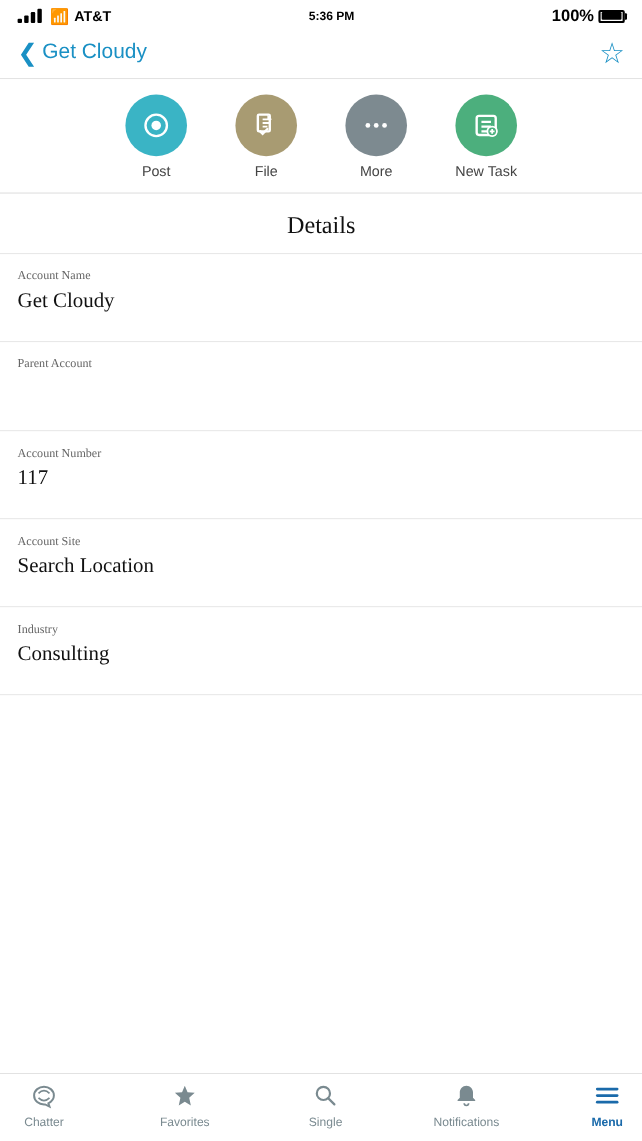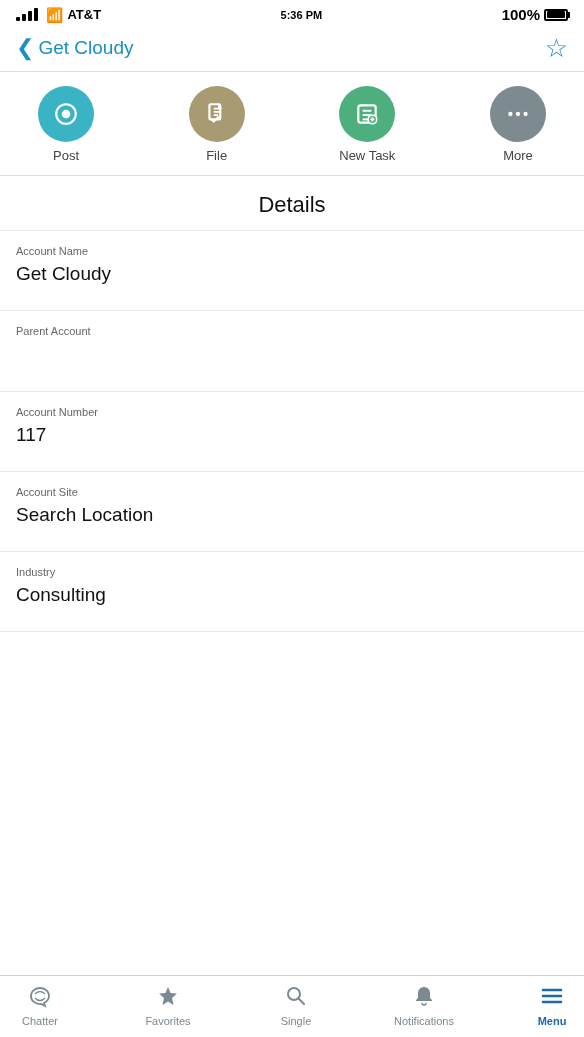--- a/index.html
+++ b/index.html
@@ -91,21 +91,21 @@
     .nav-star {
       font-size: 26px;
       color: #1a90c4;
       cursor: pointer;
       line-height: 1;
     }
 
     
     .action-row {
       display: flex;
-      justify-content: space-between;
+      justify-content: center;
       align-items: flex-start;
       padding: 14px 16px 12px;
       background: #fff;
       border-bottom: 1px solid #e0e0e0;
     }
     .action-item {
       display: flex;
       flex-direction: column;
       align-items: center;
       gap: 6px;
@@ -158,20 +158,21 @@
       color: #111;
       font-weight: 400;
     }
     .field-empty {
       min-height: 36px;
     }
 
     
     .content-area {
       flex: 1;
+      font-family: Liberation Serif, serif;
     }
 
     
     .bottom-nav {
       display: flex;
       justify-content: space-around;
       align-items: center;
       padding: 8px 0 10px;
       background: #fff;
       border-top: 1px solid #d0d0d0;
@@ -248,48 +249,48 @@
   <div class="action-item">
     <div class="action-circle circle-sand">
       <svg class="icon-svg" viewBox="0 0 24 24">
         <rect x="5" y="3" width="10" height="14" rx="1" fill="none" stroke="white" stroke-width="2"></rect>
         <path d="M9 7h6M9 10h6M9 13h4" stroke="white" stroke-width="1.5" fill="none"></path>
         <path d="M13 3l4 4h-4V3z" fill="white"></path>
         <path d="M7 17l2 2 4-4" stroke="white" stroke-width="2" fill="none" stroke-linecap="round"></path>
       </svg>
     </div>
     <span class="action-label">File</span>
+  </div>
+
+  <div class="action-item">
+    <div class="action-circle circle-gray">
+      <svg class="icon-svg" viewBox="0 0 24 24">
+        <circle cx="5" cy="12" r="2" fill="white"></circle>
+        <circle cx="12" cy="12" r="2" fill="white"></circle>
+        <circle cx="19" cy="12" r="2" fill="white"></circle>
+      </svg>
+    </div>
+    <span class="action-label">More</span>
   </div>
 
   <div class="action-item">
     <div class="action-circle circle-green">
       <svg class="icon-svg" viewBox="0 0 24 24">
         <rect x="4" y="4" width="16" height="16" rx="2" fill="none" stroke="white" stroke-width="2"></rect>
         <line x1="8" y1="9" x2="16" y2="9" stroke="white" stroke-width="1.8"></line>
         <line x1="8" y1="13" x2="16" y2="13" stroke="white" stroke-width="1.8"></line>
         <line x1="8" y1="17" x2="13" y2="17" stroke="white" stroke-width="1.8"></line>
         <circle cx="17" cy="17" r="4" fill="#4caf7d" stroke="white" stroke-width="1.5"></circle>
         <line x1="17" y1="15" x2="17" y2="19" stroke="white" stroke-width="1.5"></line>
         <line x1="15" y1="17" x2="19" y2="17" stroke="white" stroke-width="1.5"></line>
       </svg>
     </div>
     <span class="action-label">New Task</span>
   </div>
 
-  <div class="action-item">
-    <div class="action-circle circle-gray">
-      <svg class="icon-svg" viewBox="0 0 24 24">
-        <circle cx="5" cy="12" r="2" fill="white"></circle>
-        <circle cx="12" cy="12" r="2" fill="white"></circle>
-        <circle cx="19" cy="12" r="2" fill="white"></circle>
-      </svg>
-    </div>
-    <span class="action-label">More</span>
-  </div>
-
 </div>
 
 <div class="content-area">
 
   <div class="section-header">Details</div>
 
   <div class="detail-field">
     <div class="field-label">Account Name</div>
     <div class="field-value">Get Cloudy</div>
   </div>

